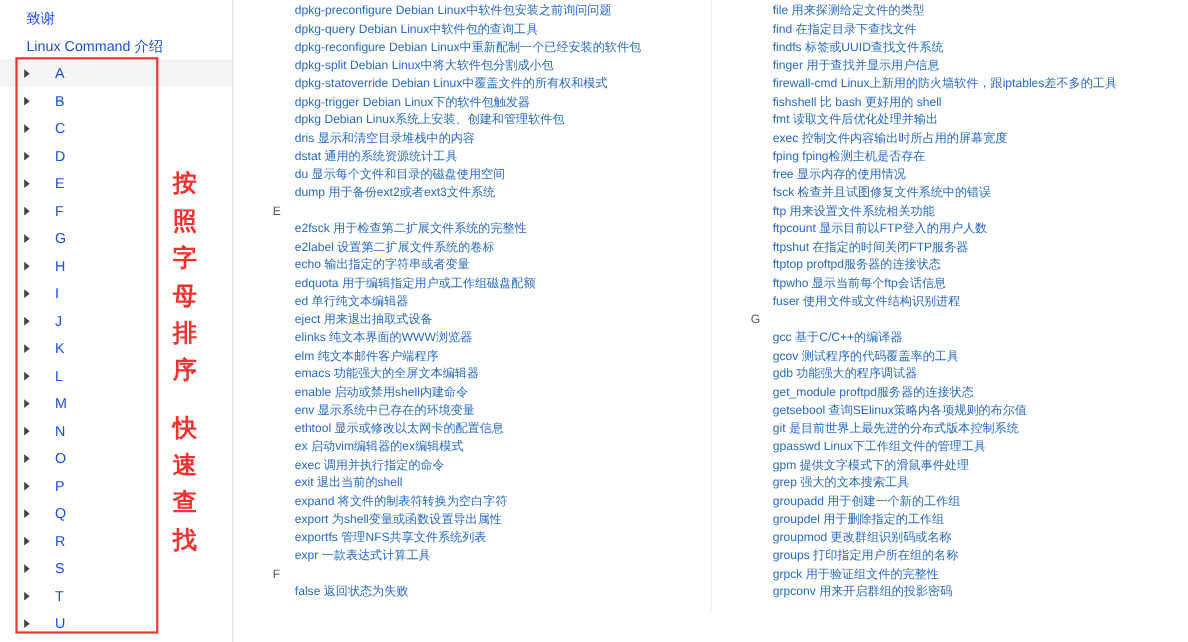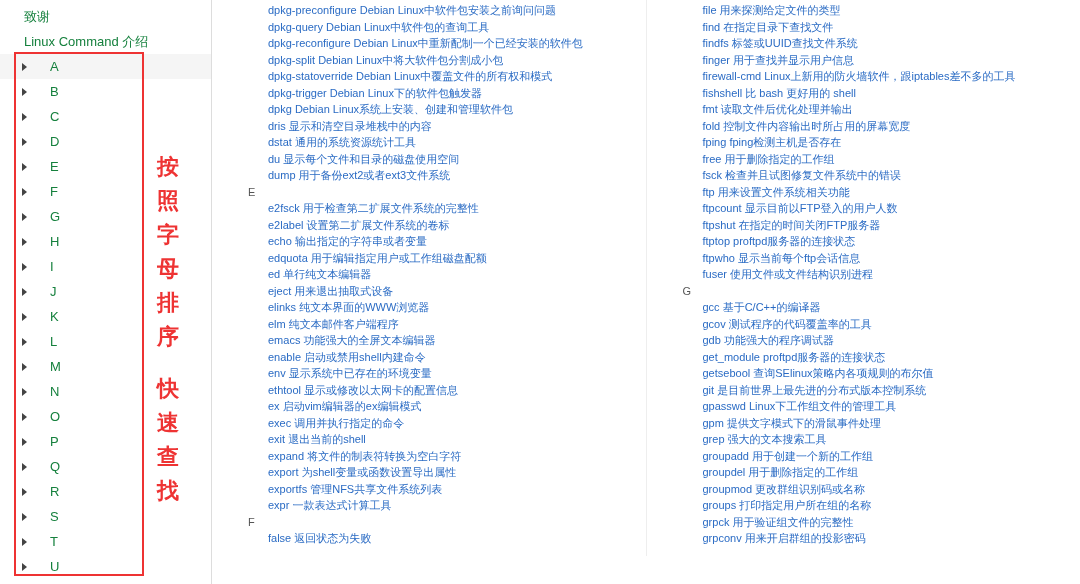--- a/index.html
+++ b/index.html
@@ -18,21 +18,21 @@
       height: 584px;
       border-right: 1px solid #ddd;
       background: #fff;
       position: relative;
       padding-top: 4px;
     }
     .side-item {
       height: 25px;
       line-height: 25px;
       font-size: 13px;
-      color: #15803d;
+      color: #1d4ed8;
       padding-left: 24px;
       cursor: pointer;
       position: relative;
     }
     .side-item.indent { padding-left: 36px; }
     .side-item .arrow {
       position: absolute;
       left: 22px;
       top: 50%;
       transform: translateY(-50%);
@@ -183,23 +183,23 @@
       <div class="link-line">false 返回状态为失败</div>
     </div>
   <div class="col col2" id="col2">
       <div class="link-line">file 用来探测给定文件的类型</div>
       <div class="link-line">find 在指定目录下查找文件</div>
       <div class="link-line">findfs 标签或UUID查找文件系统</div>
       <div class="link-line">finger 用于查找并显示用户信息</div>
       <div class="link-line">firewall-cmd Linux上新用的防火墙软件，跟iptables差不多的工具</div>
       <div class="link-line">fishshell 比 bash 更好用的 shell</div>
       <div class="link-line">fmt 读取文件后优化处理并输出</div>
-      <div class="link-line">fold 控制文件内容输出时所占用的屏幕宽度</div>
+      <div class="link-line">exec 控制文件内容输出时所占用的屏幕宽度</div>
       <div class="link-line">fping fping检测主机是否存在</div>
-      <div class="link-line">free 用于删除指定的工作组</div>
+      <div class="link-line">free 显示内存的使用情况</div>
       <div class="link-line">fsck 检查并且试图修复文件系统中的错误</div>
       <div class="link-line">ftp 用来设置文件系统相关功能</div>
       <div class="link-line">ftpcount 显示目前以FTP登入的用户人数</div>
       <div class="link-line">ftpshut 在指定的时间关闭FTP服务器</div>
       <div class="link-line">ftptop proftpd服务器的连接状态</div>
       <div class="link-line">ftpwho 显示当前每个ftp会话信息</div>
       <div class="link-line">fuser 使用文件或文件结构识别进程</div>
       <div class="section-letter">G</div>
       <div class="link-line">gcc 基于C/C++的编译器</div>
       <div class="link-line">gcov 测试程序的代码覆盖率的工具</div>

